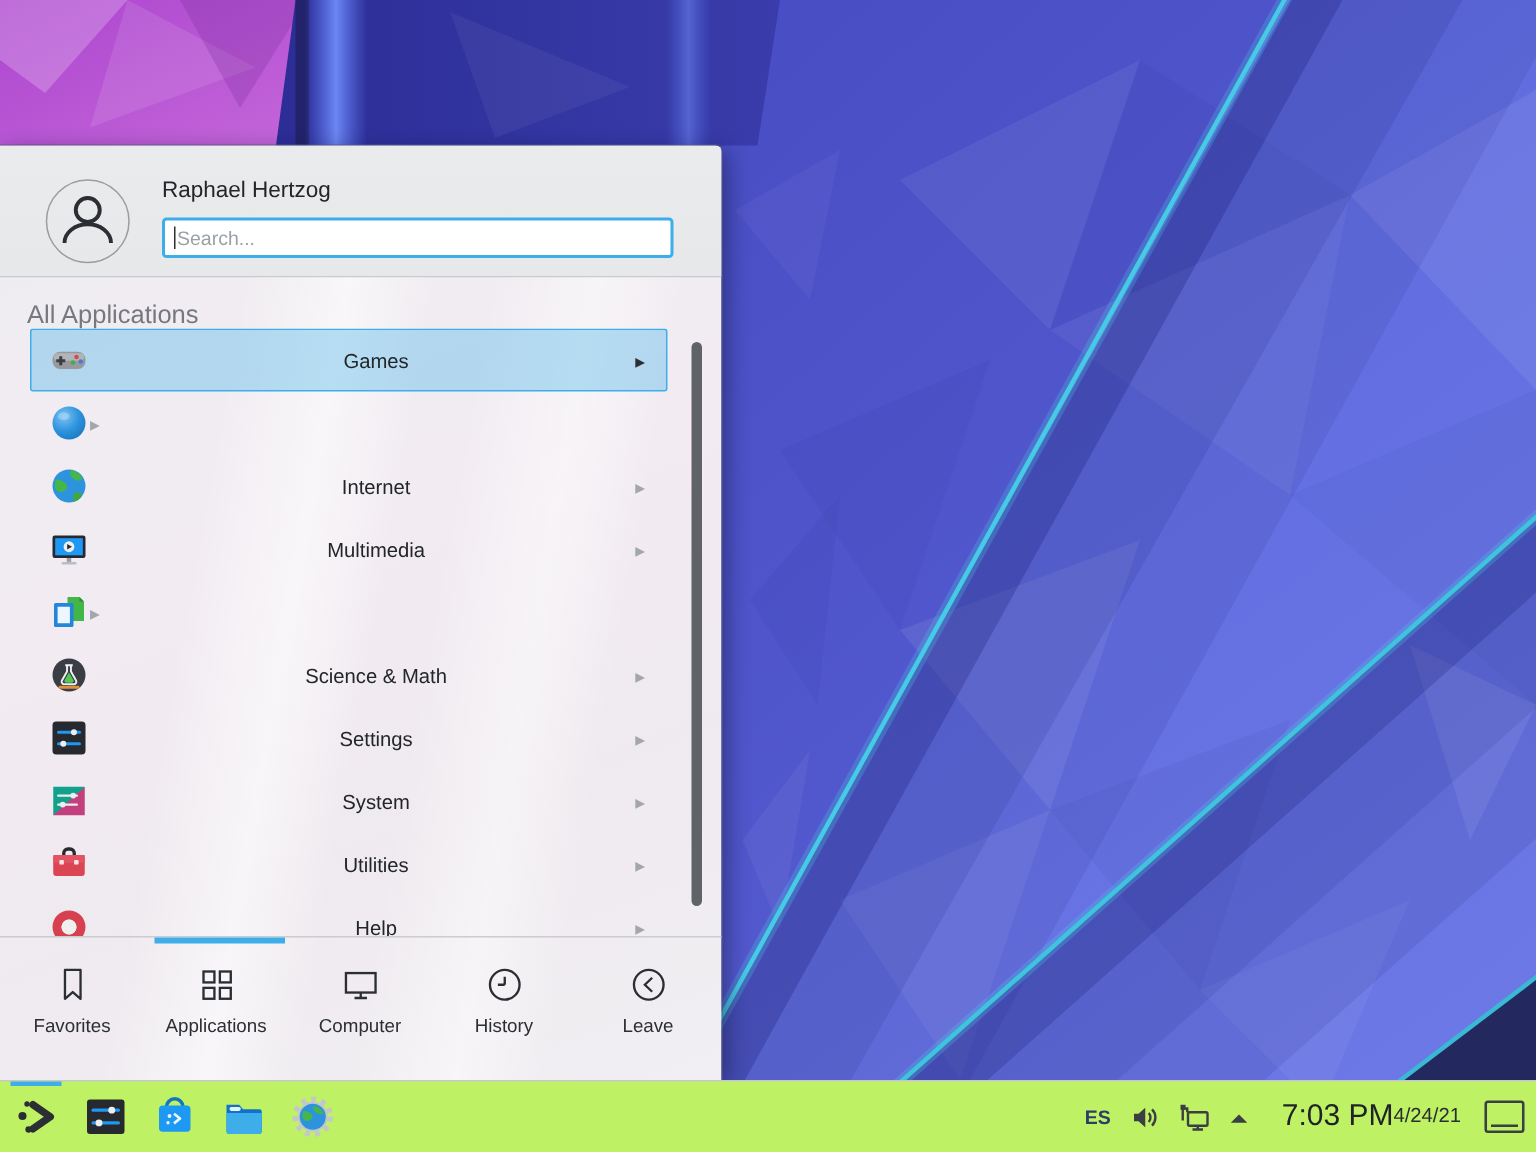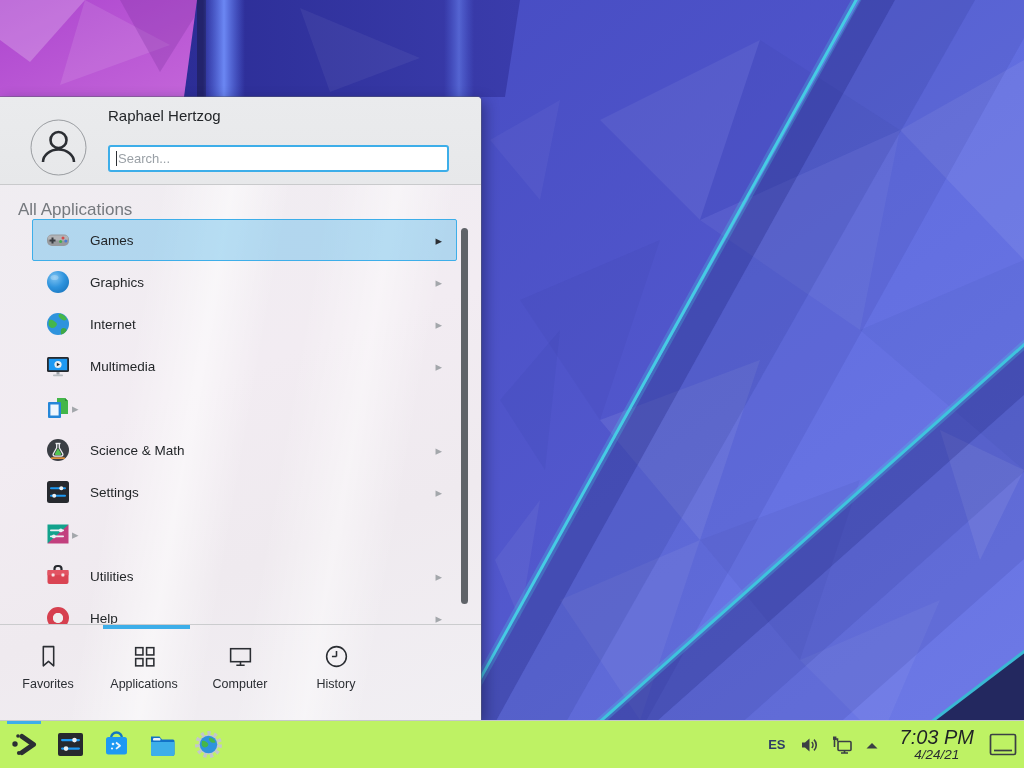--- a/index.html
+++ b/index.html
@@ -16,33 +16,33 @@
       linear-gradient(160deg,#efedf1 0%,#f2ecf2 45%,#efeaef 70%,#f1eff3 100%);
     border-radius:0 4px 0 0;
     box-shadow:0 0 0 1px rgba(90,95,110,0.45), 4px 4px 14px rgba(15,18,60,0.45);
   }
   .kheader{
     position:absolute;left:0;top:0;width:100%;height:88px;
     background:linear-gradient(180deg,#eaebed,#e7e8ea);
     border-bottom:1px solid #c9cacc;border-radius:0 4px 0 0;box-sizing:border-box;
   }
   .avatar{position:absolute;left:30px;top:22px;width:57px;height:57px;}
-  .user-name{position:absolute;left:108px;top:10px;font-size:15px;color:#232629;}
+  .user-name{position:absolute;left:108px;top:21px;font-size:15px;color:#232629;}
   .search-wrap{position:absolute;left:108px;top:48px;width:341px;height:27px;}
   .search-wrap input{
     width:100%;height:100%;box-sizing:border-box;border:2px solid #3daee9;border-radius:3px;
     background:#ffffff;padding:0 8px;font-size:13px;color:#ec4899;outline:none;
     font-family:"Liberation Sans",sans-serif;
   }
   .search-wrap input::placeholder{color:#9aa0a6;}
   .search-caret{position:absolute;left:8px;top:6px;width:1px;height:15px;background:#2b2e33;}
 
   .section-label{position:absolute;left:18px;top:103px;font-size:17px;color:#75797e;}
 
-  .app-list{position:absolute;left:12px;top:122px;width:100%;height:405px;overflow:hidden;}
+  .app-list{position:absolute;left:0;top:122px;width:100%;height:405px;overflow:hidden;text-align:center;}
   .app-row{
     position:relative;display:flex;align-items:center;
     margin:0 36px 0 20px;width:425px;height:42px;box-sizing:border-box;
     padding-left:11px;border:1px solid transparent;border-radius:2px;cursor:default;
   }
   .app-row.selected{background:rgba(61,174,233,0.35);border-color:#3daee9;}
   .app-icon{width:28px;height:28px;flex:0 0 28px;}
   .app-icon svg{width:28px;height:28px;display:block;}
   .app-label{margin-left:18px;font-size:13.5px;color:#232629;flex:1;}
   .app-arrow{font-size:13px;color:#a3a7ab;margin-right:14px;}
@@ -63,21 +63,21 @@
     border-top:1px solid #c6c8cb;box-sizing:border-box;display:flex;align-items:center;
   }
   .task-apps{display:flex;align-items:center;height:100%;padding-left:6px;}
   .task-app{position:relative;width:36px;height:100%;display:flex;align-items:center;justify-content:center;margin-right:10px;}
   .task-app svg{width:33px;height:33px;display:block;}
   .task-app.active::before{content:"";position:absolute;top:0;left:1px;right:1px;height:3px;background:#3daee9;}
   .tray{margin-left:auto;display:flex;align-items:center;height:100%;}
   .kbd-layout{font-size:13px;font-weight:bold;color:#2e3d66;margin-right:12px;}
   .tray-icon{display:flex;align-items:center;margin-right:10px;}
   .tray-icon svg{display:block;}
-  .clock{display:flex;flex-direction:column;align-items:center;line-height:1.05;margin:0 14px 0 10px;font-style:italic;}
+  .clock{display:flex;flex-direction:row;align-items:center;line-height:1.05;margin:0 14px 0 10px;}
   .clock .time{font-size:20px;color:#1f2226;font-weight:500;}
   .clock .date{font-size:13.5px;color:#2a2d31;text-align:center;}
   .show-desktop{margin-right:6px;display:flex;align-items:center;}
 </style>
 </head>
 <body>
 
 <div class="desktop">
 
   <svg class="wallpaper" viewBox="0 0 1024 768" preserveAspectRatio="none">
@@ -194,21 +194,20 @@
                 <radialGradient id="gball" cx="0.35" cy="0.3" r="0.9">
                   <stop offset="0" stop-color="#7ec3f2"></stop>
                   <stop offset="0.5" stop-color="#2e93dd"></stop>
                   <stop offset="1" stop-color="#1570b8"></stop>
                 </radialGradient>
               </defs>
               <circle cx="14" cy="14" r="11" fill="url(#gball)"></circle>
               <ellipse cx="10.5" cy="9.5" rx="4" ry="2.6" fill="#ffffff" opacity="0.25"></ellipse>
             </svg>
           </span>
-    <span class="app-label">Graphics</span>
     <span class="app-arrow">▸</span>
   </div>
 
   <div class="app-row">
     <span class="app-icon">
             <svg viewBox="0 0 28 28">
               <circle cx="14" cy="14" r="11" fill="#2e93dd"></circle>
               <path d="M5 10c3-1.2 5.2.8 7.2 2.8s-.8 5.2-3.8 5.2c-2 0-3.9-2-3.9-4z" fill="#45b649"></path>
               <path d="M16 3.5c3 .8 5.8 2.9 7 5.8-2 2-5 1-7-1s-2-3.8 0-4.8z" fill="#45b649"></path>
               <path d="M18 18.5c2-1 4 0 4.8 1.8-1.2 2.2-3.2 3.8-5.8 4.2 0-2-.9-5 1-6z" fill="#3fa845"></path>
@@ -282,20 +281,21 @@
                   <stop offset="0.52" stop-color="#c2407e"></stop>
                 </linearGradient>
               </defs>
               <rect x="3.5" y="4.5" width="21" height="19" fill="url(#gsys)"></rect>
               <rect x="6" y="9.6" width="14" height="1.6" rx="0.8" fill="#eceff1"></rect>
               <circle cx="16.8" cy="10.4" r="1.9" fill="#eceff1"></circle>
               <rect x="6" y="15.6" width="14" height="1.6" rx="0.8" fill="#eceff1"></rect>
               <circle cx="9.8" cy="16.4" r="1.9" fill="#eceff1"></circle>
             </svg>
           </span>
+    <span class="app-label">System</span>
     <span class="app-arrow">▸</span>
   </div>
 
   <div class="app-row">
     <span class="app-icon">
             <svg viewBox="0 0 28 28">
               <path d="M10.5 8V6.8A2.8 2.8 0 0 1 13.3 4h1.4a2.8 2.8 0 0 1 2.8 2.8V8" fill="none" stroke="#26292e" stroke-width="2.2"></path>
               <rect x="3.5" y="8" width="21" height="14" rx="2" fill="#da4453"></rect>
               <rect x="3.5" y="8" width="21" height="5.2" fill="#e25463"></rect>
               <rect x="7.6" y="11.4" width="3" height="3" rx="0.6" fill="#f7e3e5"></rect>
@@ -366,20 +366,31 @@
             <svg viewBox="0 0 26 26">
               <g fill="none" stroke="#2b2e33" stroke-width="1.5">
                 <circle cx="13" cy="13" r="9.5"></circle>
                 <path d="M13 13V7.8 M13 13H8.6"></path>
               </g>
             </svg>
           </span>
     <span class="tab-label">History</span>
   </div>
 
+  <div class="ktab">
+    <span class="tab-icon">
+            <svg viewBox="0 0 26 26">
+              <g fill="none" stroke="#2b2e33" stroke-width="1.5">
+                <circle cx="13" cy="13" r="9.5"></circle>
+                <path d="M15.2 8.5L10.5 13l4.7 4.5"></path>
+              </g>
+            </svg>
+          </span>
+    <span class="tab-label">Leave</span>
+  </div>
 </div>
   </section>
 
   <div class="taskbar">
     <div class="task-apps" id="task-apps">
   <div class="task-app active">
           <span class="ticon">
             <svg viewBox="0 0 33 33">
               <path d="M14 8.5L25.5 16.5L14 24.5" fill="none" stroke="#2b2e33" stroke-width="5" stroke-linejoin="round" stroke-linecap="round"></path>
               <circle cx="10" cy="8" r="1.8" fill="#2b2e33"></circle>

